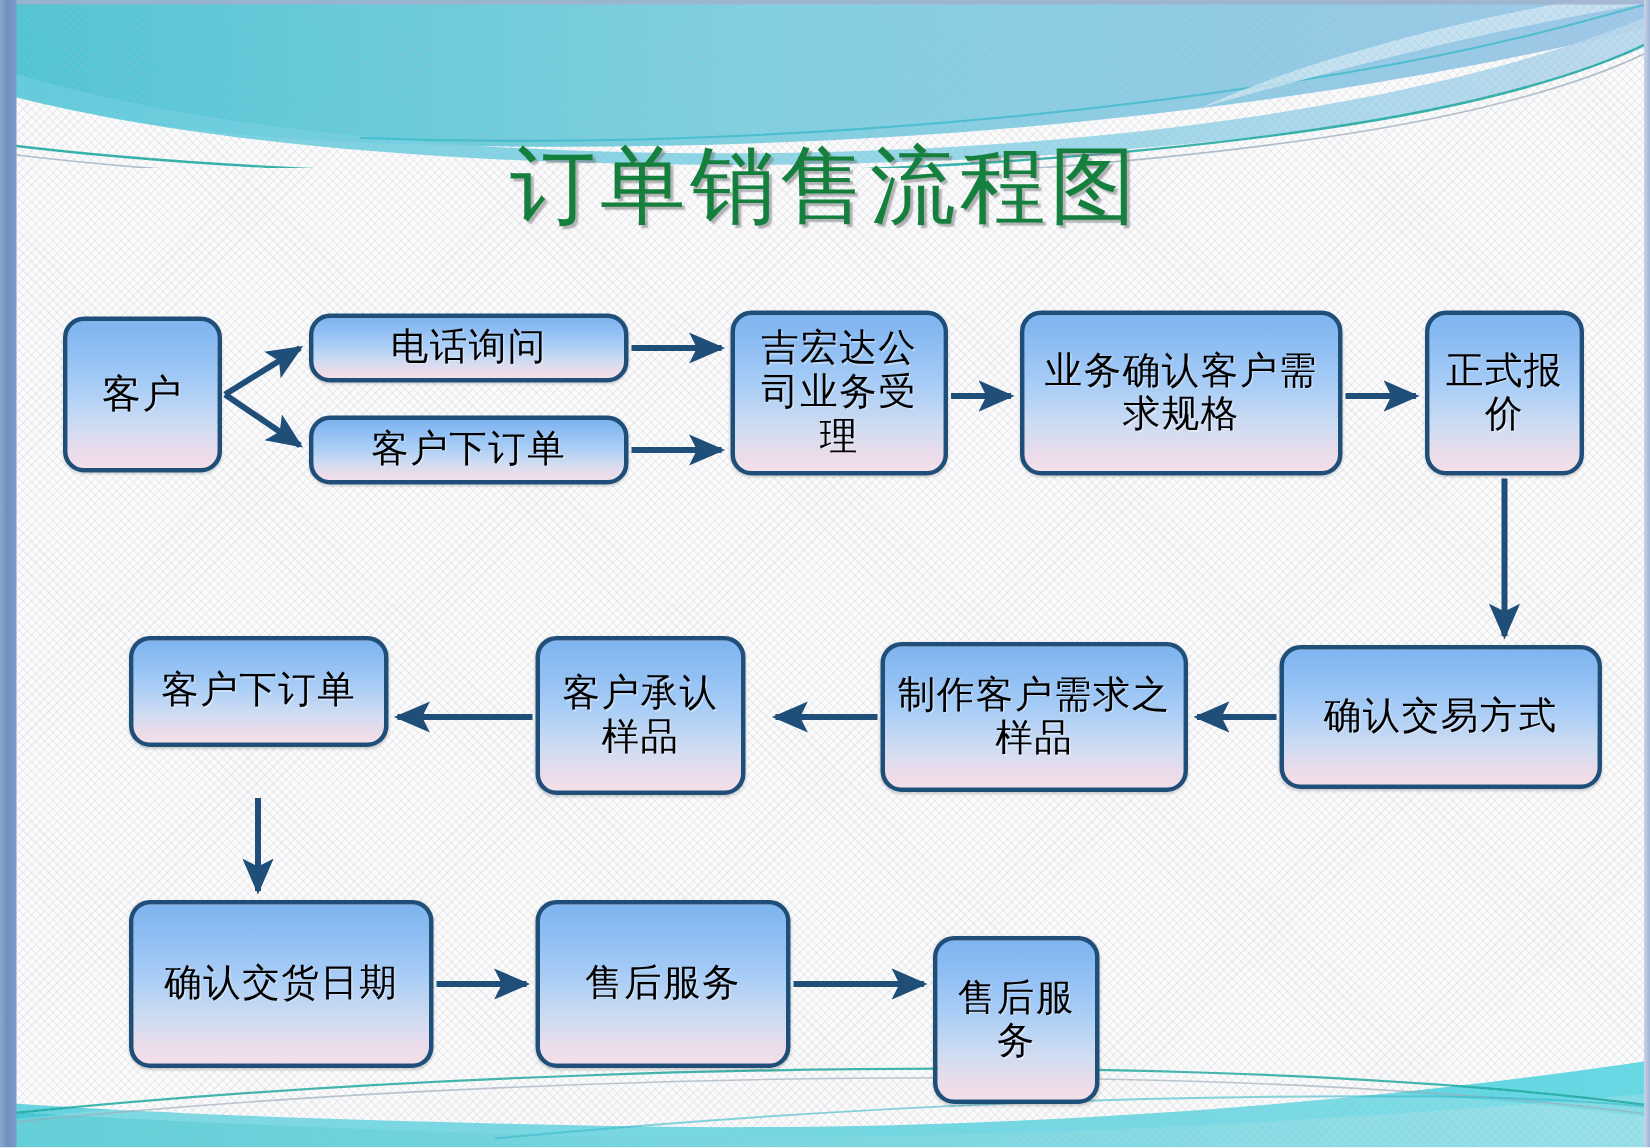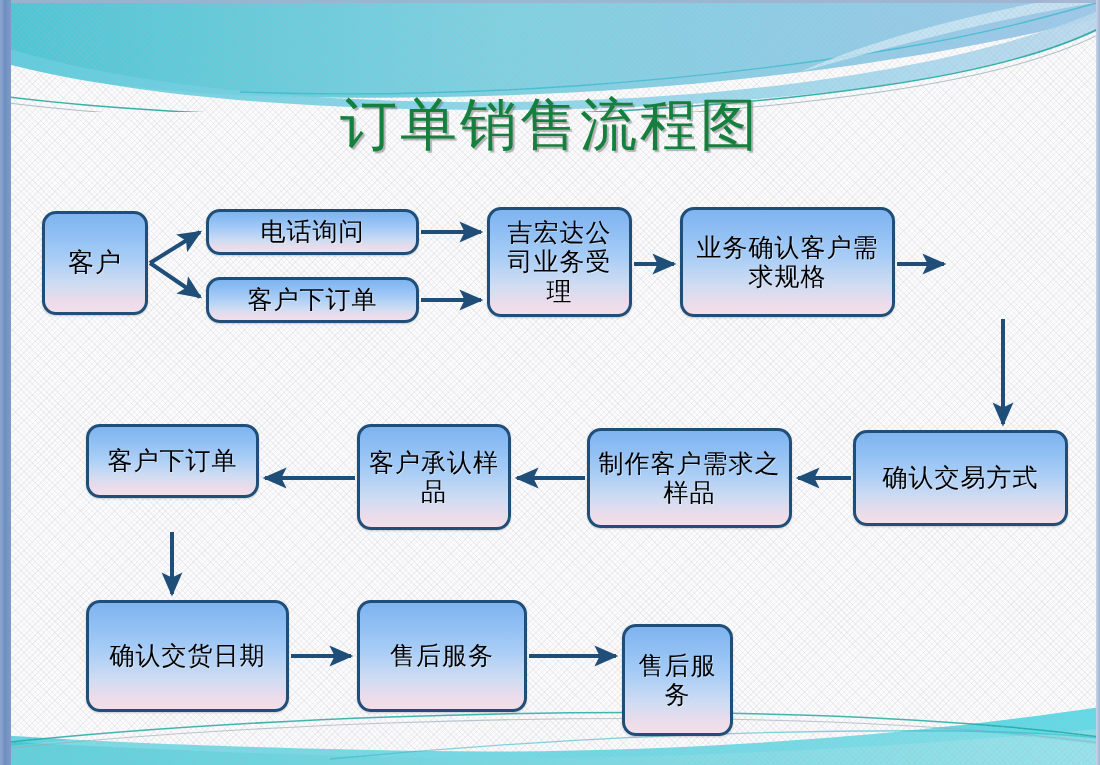--- a/index.html
+++ b/index.html
@@ -201,27 +201,30 @@
   </div>
   <div class="node" style="left: 206px; top: 277px; width: 213px; height: 46px; font-size: 25px;">
     <span>客户下订单</span>
   </div>
   <div class="node" style="left: 487px; top: 207px; width: 145px; height: 110px; font-size: 25px;">
     <span>吉宏达公司业务受理</span>
   </div>
   <div class="node" style="left: 680px; top: 207px; width: 215px; height: 110px; font-size: 25px;">
     <span>业务确认客户需求规格</span>
   </div>
+  <div class="node" style="left: 950px; top: 207px; width: 106px; height: 110px; font-size: 25px;">
+    <span>正式报价</span>
+  </div>
   <div class="node" style="left: 853px; top: 430px; width: 215px; height: 96px; font-size: 25px;">
     <span>确认交易方式</span>
   </div>
   <div class="node" style="left: 587px; top: 428px; width: 205px; height: 100px; font-size: 25px;">
     <span>制作客户需求之样品</span>
   </div>
-  <div class="node" style="left: 357px; top: 424px; width: 154px; height: 106px; font-size: 25px;">
+  <div class="node" style="left: 357px; top: 424px; width: 140px; height: 106px; font-size: 25px;">
     <span>客户承认样品</span>
   </div>
   <div class="node" style="left: 86px; top: 424px; width: 173px; height: 74px; font-size: 25px;">
     <span>客户下订单</span>
   </div>
   <div class="node" style="left: 86px; top: 600px; width: 203px; height: 112px; font-size: 25px;">
     <span>确认交货日期</span>
   </div>
   <div class="node" style="left: 357px; top: 600px; width: 170px; height: 112px; font-size: 25px;">
     <span>售后服务</span>

